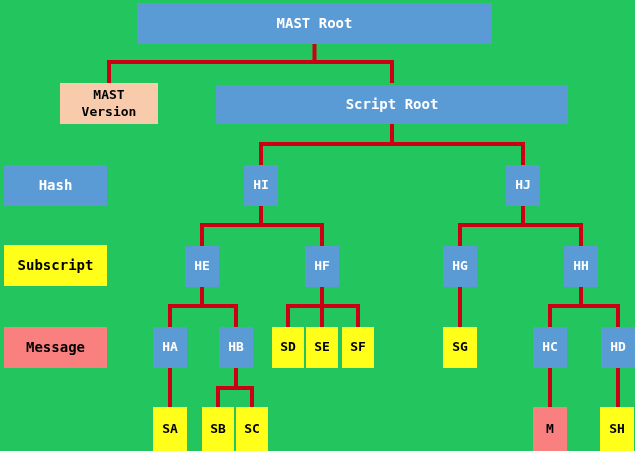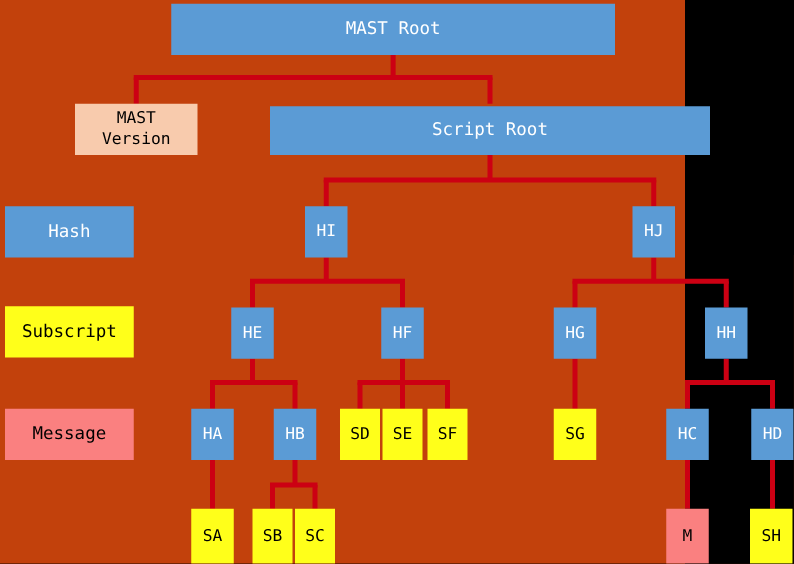--- a/index.html
+++ b/index.html
@@ -9,23 +9,24 @@
     background: #000000;
   }
   body {
     width: 635px;
     height: 451px;
     overflow: hidden;
     font-family: "DejaVu Sans Mono", "Liberation Mono", monospace;
   }
   #diagram-root {
     position: relative;
-    width: 548px;
+    width: 635px;
     height: 451px;
-    background: #c2410c;
+    background: #22c55e;
+    font-weight: bold;
   }
   svg.diagram-svg {
     position: absolute;
     top: 0;
     left: 0;
     width: 635px;
     height: 451px;
     display: block;
   }
   .node-label {

